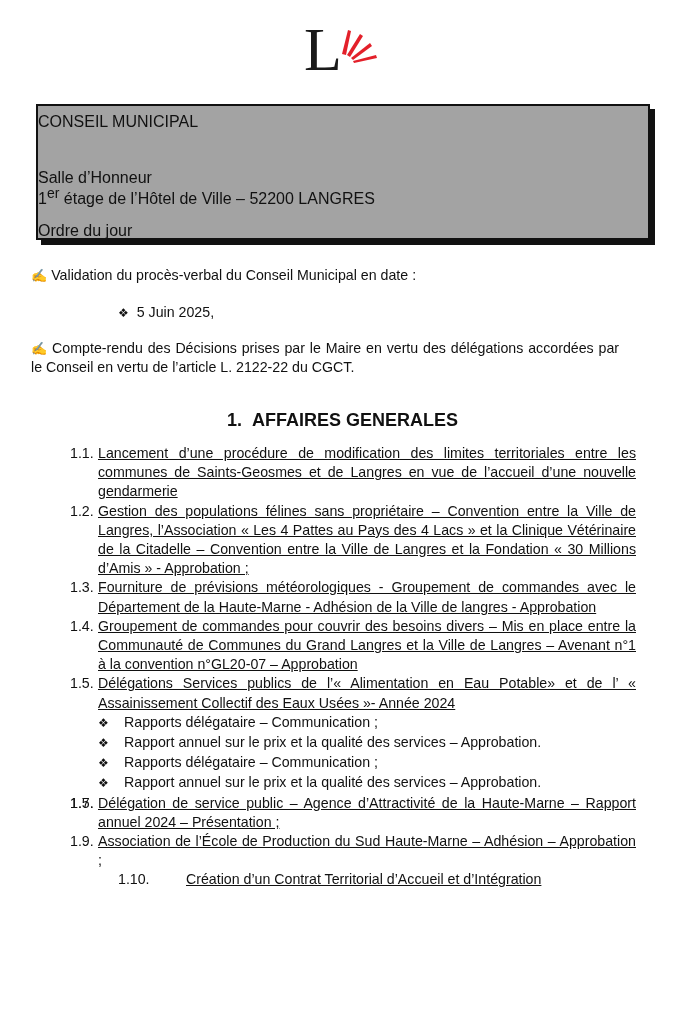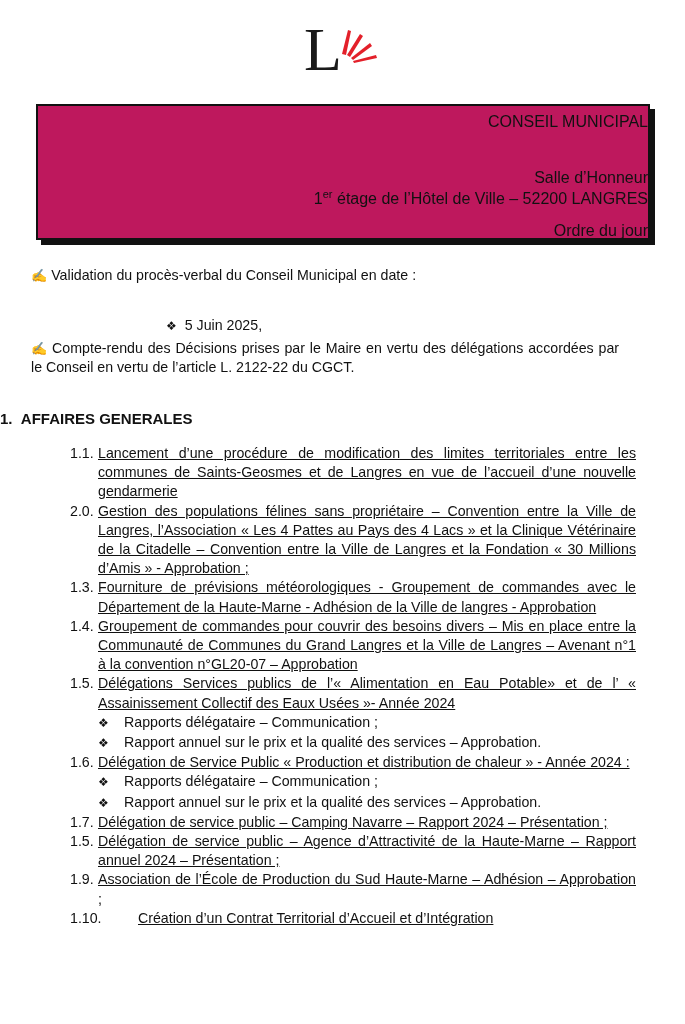--- a/index.html
+++ b/index.html
@@ -13,38 +13,38 @@
     font-family: "Liberation Serif", serif; font-size: 62px; line-height: 62px; color: #1a1a1a;
   }
   .logo .name {
     position: absolute; left: 6px; top: 57px;
     font-family: "Liberation Serif", serif; font-weight: bold; font-size: 11px; color: #1a1a1a; margin-top: 32px;
   }
   .logo svg { position: absolute; left: 38px; top: 2px; }
 
   .header-box {
     position: absolute; left: 36px; top: 104px; width: 610px; height: 132px;
-    background: #be185d; border: 2px solid #111; box-shadow: 5px 5px 0 #111;
-    text-align: right; font-size: 16px; text-decoration: underline;
+    background: #a3a3a3; border: 2px solid #111; box-shadow: 5px 5px 0 #111;
+    text-align: left; font-size: 16px; text-decoration: underline;
   }
   .header-box .l1 { position: absolute; left: 0; right: 0; top: 7px; }
   .header-box .l2 { position: absolute; left: 0; right: 0; top: 42px; }
   .header-box .l3 { position: absolute; left: 0; right: 0; top: 63px; }
   .header-box .l4 { position: absolute; left: 0; right: 0; top: 84px; }
   .header-box .l5 { position: absolute; left: 0; right: 0; top: 116px; }
-  .header-box sup { font-size: 11px; vertical-align: 6px; line-height: 0; }
+  .header-box sup { font-size: 14px; vertical-align: 6px; line-height: 0; }
 
   .para { position: absolute; left: 31px; width: 588px; font-size: 14.2px; line-height: 19px; text-align: justify; }
   .para .arrow { font-size: 13px; margin-right: 4px; }
-  .sub-date { position: absolute; left: 118px; top: 317px; font-size: 14.2px; margin-left: 48px; }
+  .sub-date { position: absolute; left: 118px; top: 304px; font-size: 14.2px; }
   .diamond { font-size: 12px; margin-right: 8px; }
 
   .section-title {
-    position: absolute; left: 0; right: 0; top: 410px; 
-    font-weight: bold; font-size: 15px;
+    position: absolute; left: 0; right: 0; top: 410px; text-align: center;
+    font-weight: bold; font-size: 18px;
   }
   .items { position: absolute; left: 70px; top: 444px; width: 566px; font-size: 14.2px; line-height: 19.2px; }
   .item { position: relative; padding-left: 28px; text-align: justify; text-align-last: auto; text-decoration: underline; }
   .item .num { position: absolute; left: 0; top: 0; }
   .bullets { margin-left: 28px; }
 </style>
 </head>
 <body>
 
 <div class="logo">
@@ -74,26 +74,25 @@
 <div class="para" style="top:339px;">
   <span class="arrow">✍</span><span>Compte-rendu des Décisions prises par le Maire en vertu des délégations accordées par le Conseil en vertu de l’article L. 2122-22 du CGCT.</span>
 </div>
 
 <div class="section-title">
   <span>1.</span>&nbsp;&nbsp;<span>AFFAIRES GENERALES</span>
 </div>
 
 <div class="items" id="items">
     <div class="item"><span class="num">1.1.</span><span>Lancement d’une procédure de modification des limites territoriales entre les communes de Saints-Geosmes et de Langres en vue de l’accueil d’une nouvelle gendarmerie</span></div>
-    <div class="item"><span class="num">2.0.</span><span>Gestion des populations félines sans propriétaire – Convention entre la Ville de Langres, l’Association « Les 4 Pattes au Pays des 4 Lacs » et la Clinique Vétérinaire de la Citadelle – Convention entre la Ville de Langres et la Fondation « 30 Millions d’Amis » - Approbation ;</span></div>
+    <div class="item"><span class="num">1.2.</span><span>Gestion des populations félines sans propriétaire – Convention entre la Ville de Langres, l’Association « Les 4 Pattes au Pays des 4 Lacs » et la Clinique Vétérinaire de la Citadelle – Convention entre la Ville de Langres et la Fondation « 30 Millions d’Amis » - Approbation ;</span></div>
     <div class="item"><span class="num">1.3.</span><span>Fourniture de prévisions météorologiques - Groupement de commandes avec le Département de la Haute-Marne - Adhésion de la Ville de langres - Approbation</span></div>
     <div class="item"><span class="num">1.4.</span><span>Groupement de commandes pour couvrir des besoins divers – Mis en place entre la Communauté de Communes du Grand Langres et la Ville de Langres – Avenant n°1 à la convention n°GL20-07 – Approbation</span></div>
     <div class="item"><span class="num">1.5.</span><span>Délégations Services publics de l’« Alimentation en Eau Potable» et de l’ « Assainissement Collectif des Eaux Usées »- Année 2024</span></div>
     <div class="bullets"><span class="diamond" style="display: inline-block; width: 26px; margin-right: 0px;">❖</span><span>Rapports délégataire – Communication ;</span></div>
     <div class="bullets"><span class="diamond" style="display: inline-block; width: 26px; margin-right: 0px;">❖</span><span>Rapport annuel sur le prix et la qualité des services – Approbation.</span></div>
-    <div class="item"><span class="num">1.6.</span><span>Délégation de Service Public « Production et distribution de chaleur » - Année 2024 :</span></div>
     <div class="bullets"><span class="diamond" style="display: inline-block; width: 26px; margin-right: 0px;">❖</span><span>Rapports délégataire – Communication ;</span></div>
     <div class="bullets"><span class="diamond" style="display: inline-block; width: 26px; margin-right: 0px;">❖</span><span>Rapport annuel sur le prix et la qualité des services – Approbation.</span></div>
-    <div class="item"><span class="num">1.7.</span><span>Délégation de service public – Camping Navarre – Rapport 2024 – Présentation ;</span></div>
+    <div class="item"><span class="num">1.7.</span></div>
     <div class="item"><span class="num">1.5.</span><span>Délégation de service public – Agence d’Attractivité de la Haute-Marne – Rapport annuel 2024 – Présentation ;</span></div>
     <div class="item"><span class="num">1.9.</span><span>Association de l’École de Production du Sud Haute-Marne –  Adhésion – Approbation ;</span></div>
-    <div class="item" style="padding-left: 28px; text-indent: -28px;"><span style="display: inline-block; width: 68px; text-indent: 0px;">1.10.</span><span>Création d’un Contrat Territorial d’Accueil et d’Intégration</span></div>
+    <div class="item" style="padding-left: 28px; text-indent: -28px; margin-left: 48px;"><span style="display: inline-block; width: 68px; text-indent: 0px;">1.10.</span><span>Création d’un Contrat Territorial d’Accueil et d’Intégration</span></div>
   </div>
 
 </body></html>

